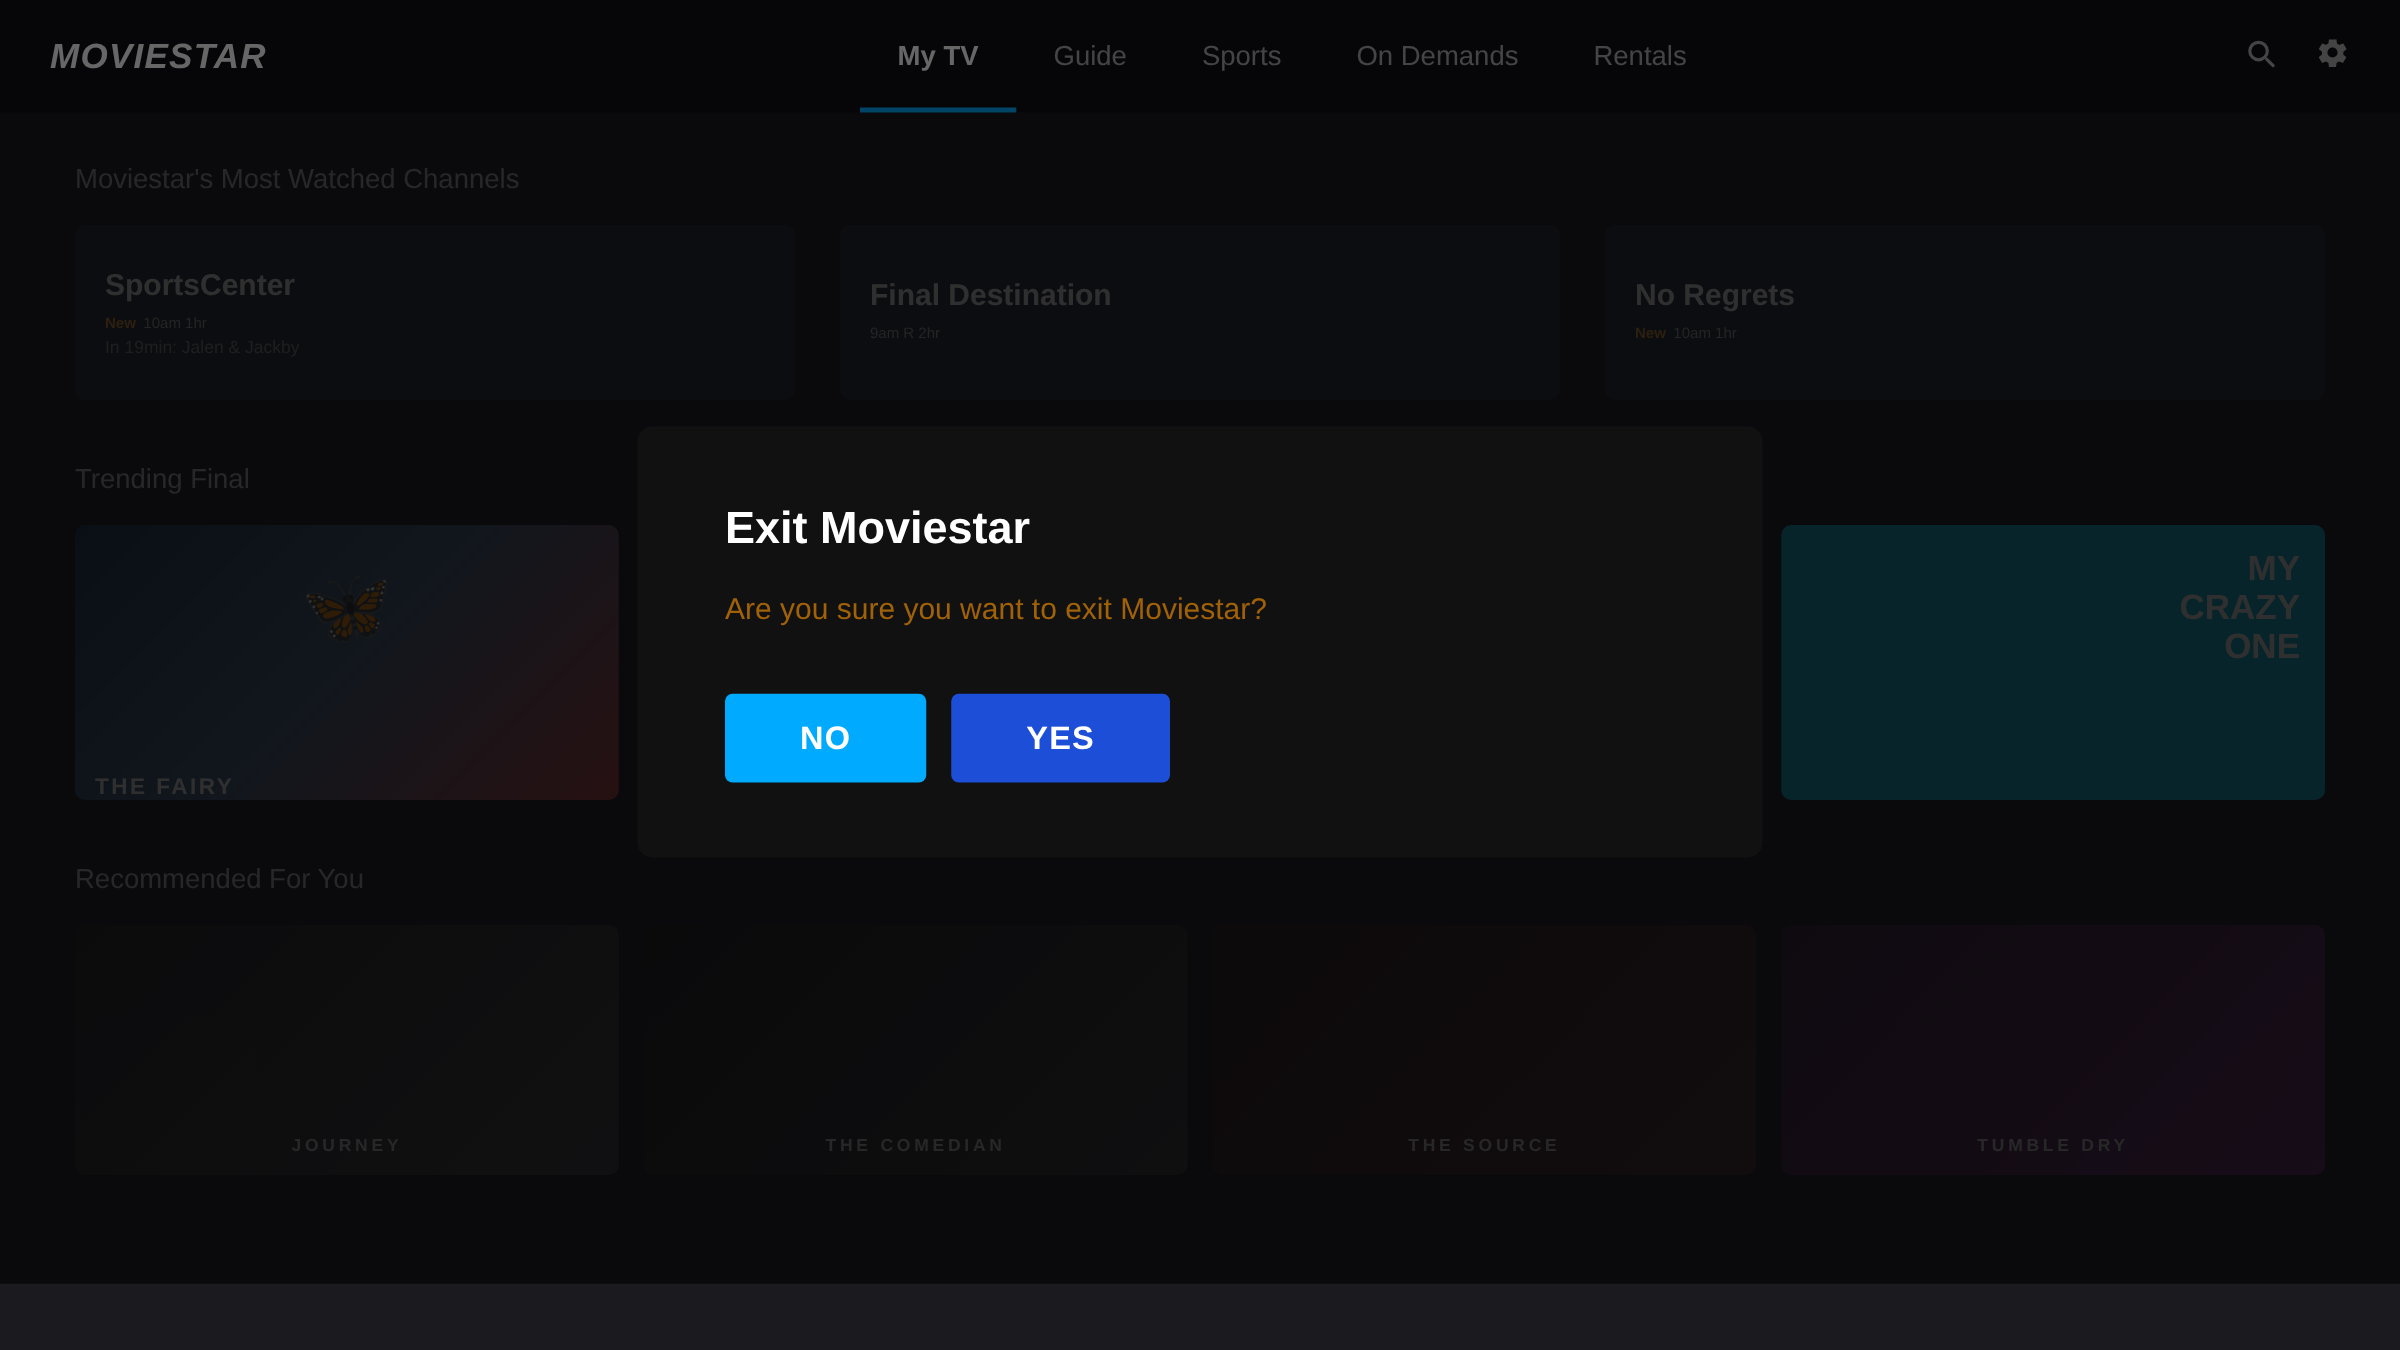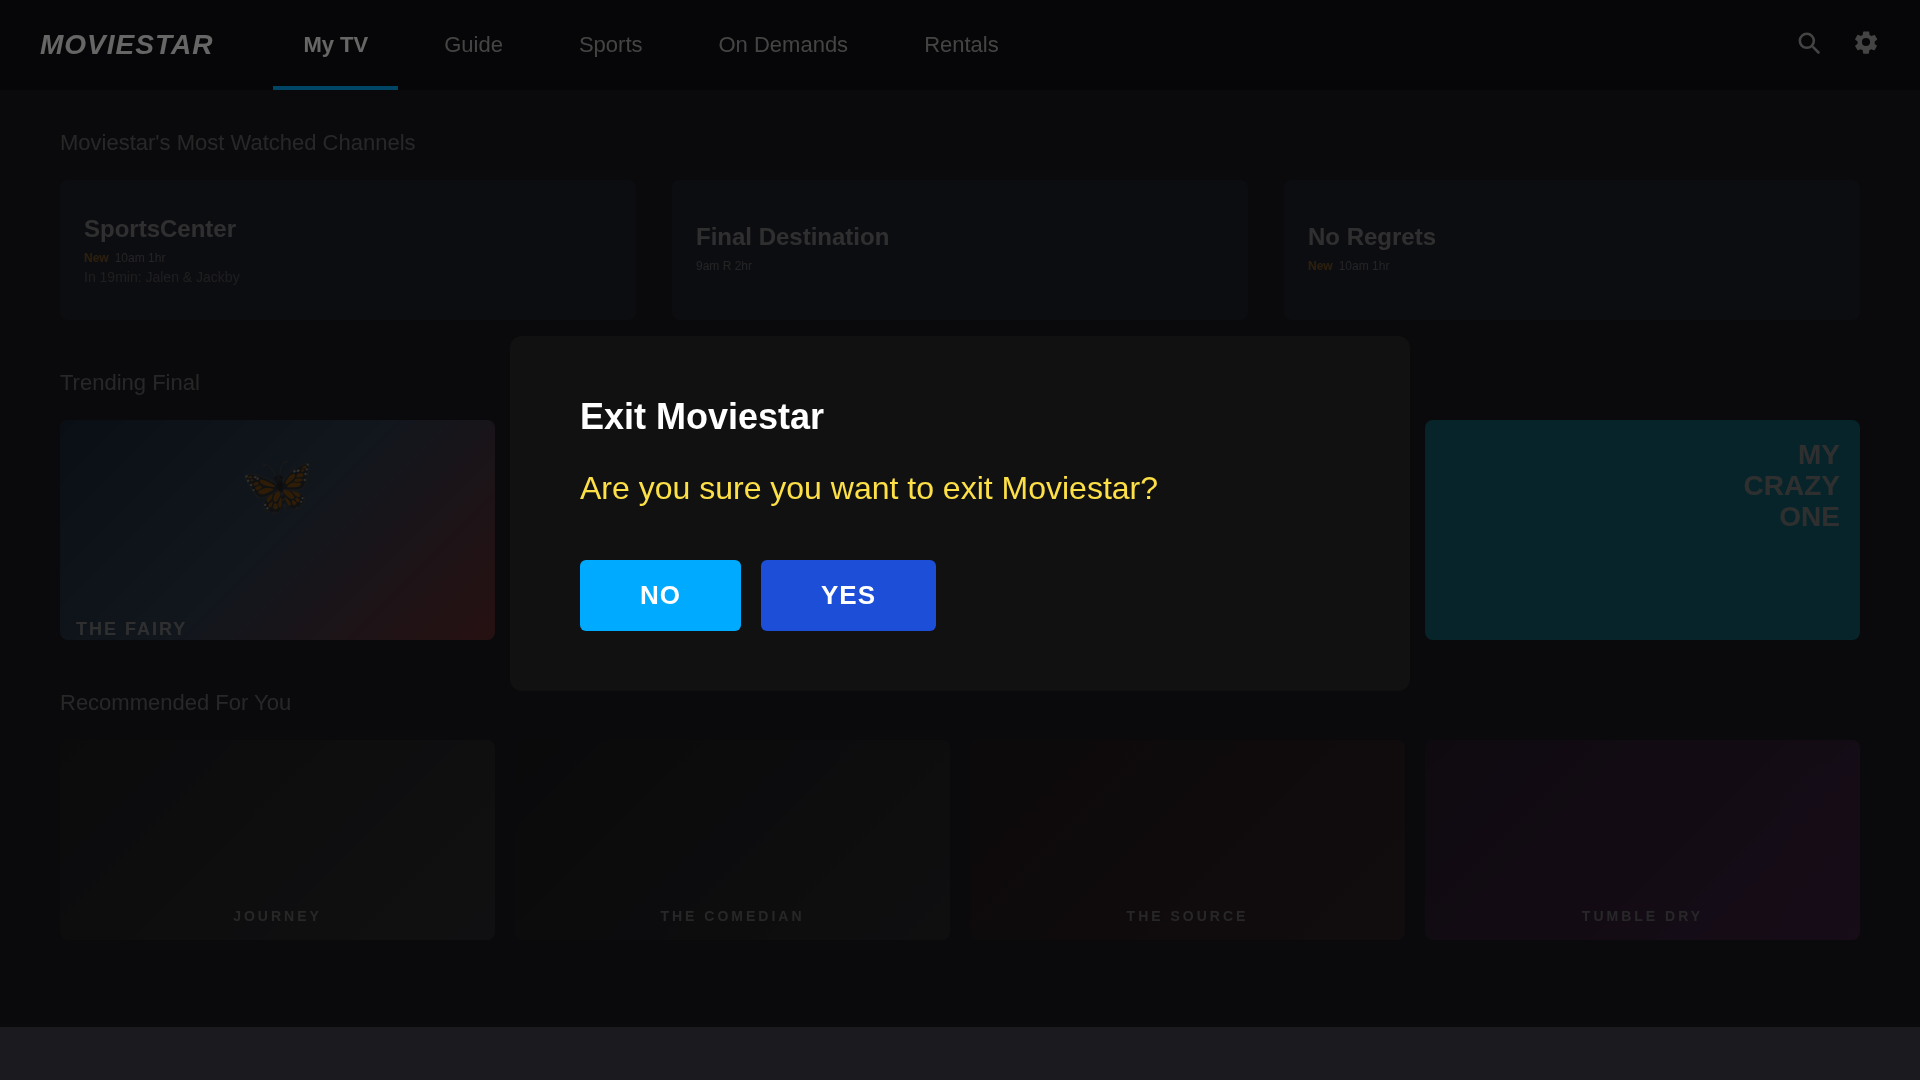--- a/index.html
+++ b/index.html
@@ -28,22 +28,23 @@
       font-weight: 900;
       color: #fff;
       letter-spacing: 1px;
       text-transform: uppercase;
       margin-right: 60px;
       font-style: italic;
     }
     .nav-items {
       display: flex;
       align-items: center;
-      gap: 16px;
+      gap: 0;
       flex: 1;
+      justify-content: center;
     }
     .nav-item {
       font-size: 22px;
       color: #aaa;
       padding: 0 30px;
       height: 90px;
       display: flex;
       align-items: center;
       cursor: pointer;
       position: relative;
@@ -224,22 +225,22 @@
     }
 
     .modal-title {
       font-size: 36px;
       font-weight: 600;
       color: #fff;
       margin-bottom: 28px;
     }
 
     .modal-message {
-      font-size: 32px;
-      color: #fde047;
+      font-size: 24px;
+      color: #a16207;
       margin-bottom: 50px;
       line-height: 1.4;
     }
 
     .modal-buttons {
       display: flex;
       justify-content: flex-start;
       gap: 20px;
     }
 

